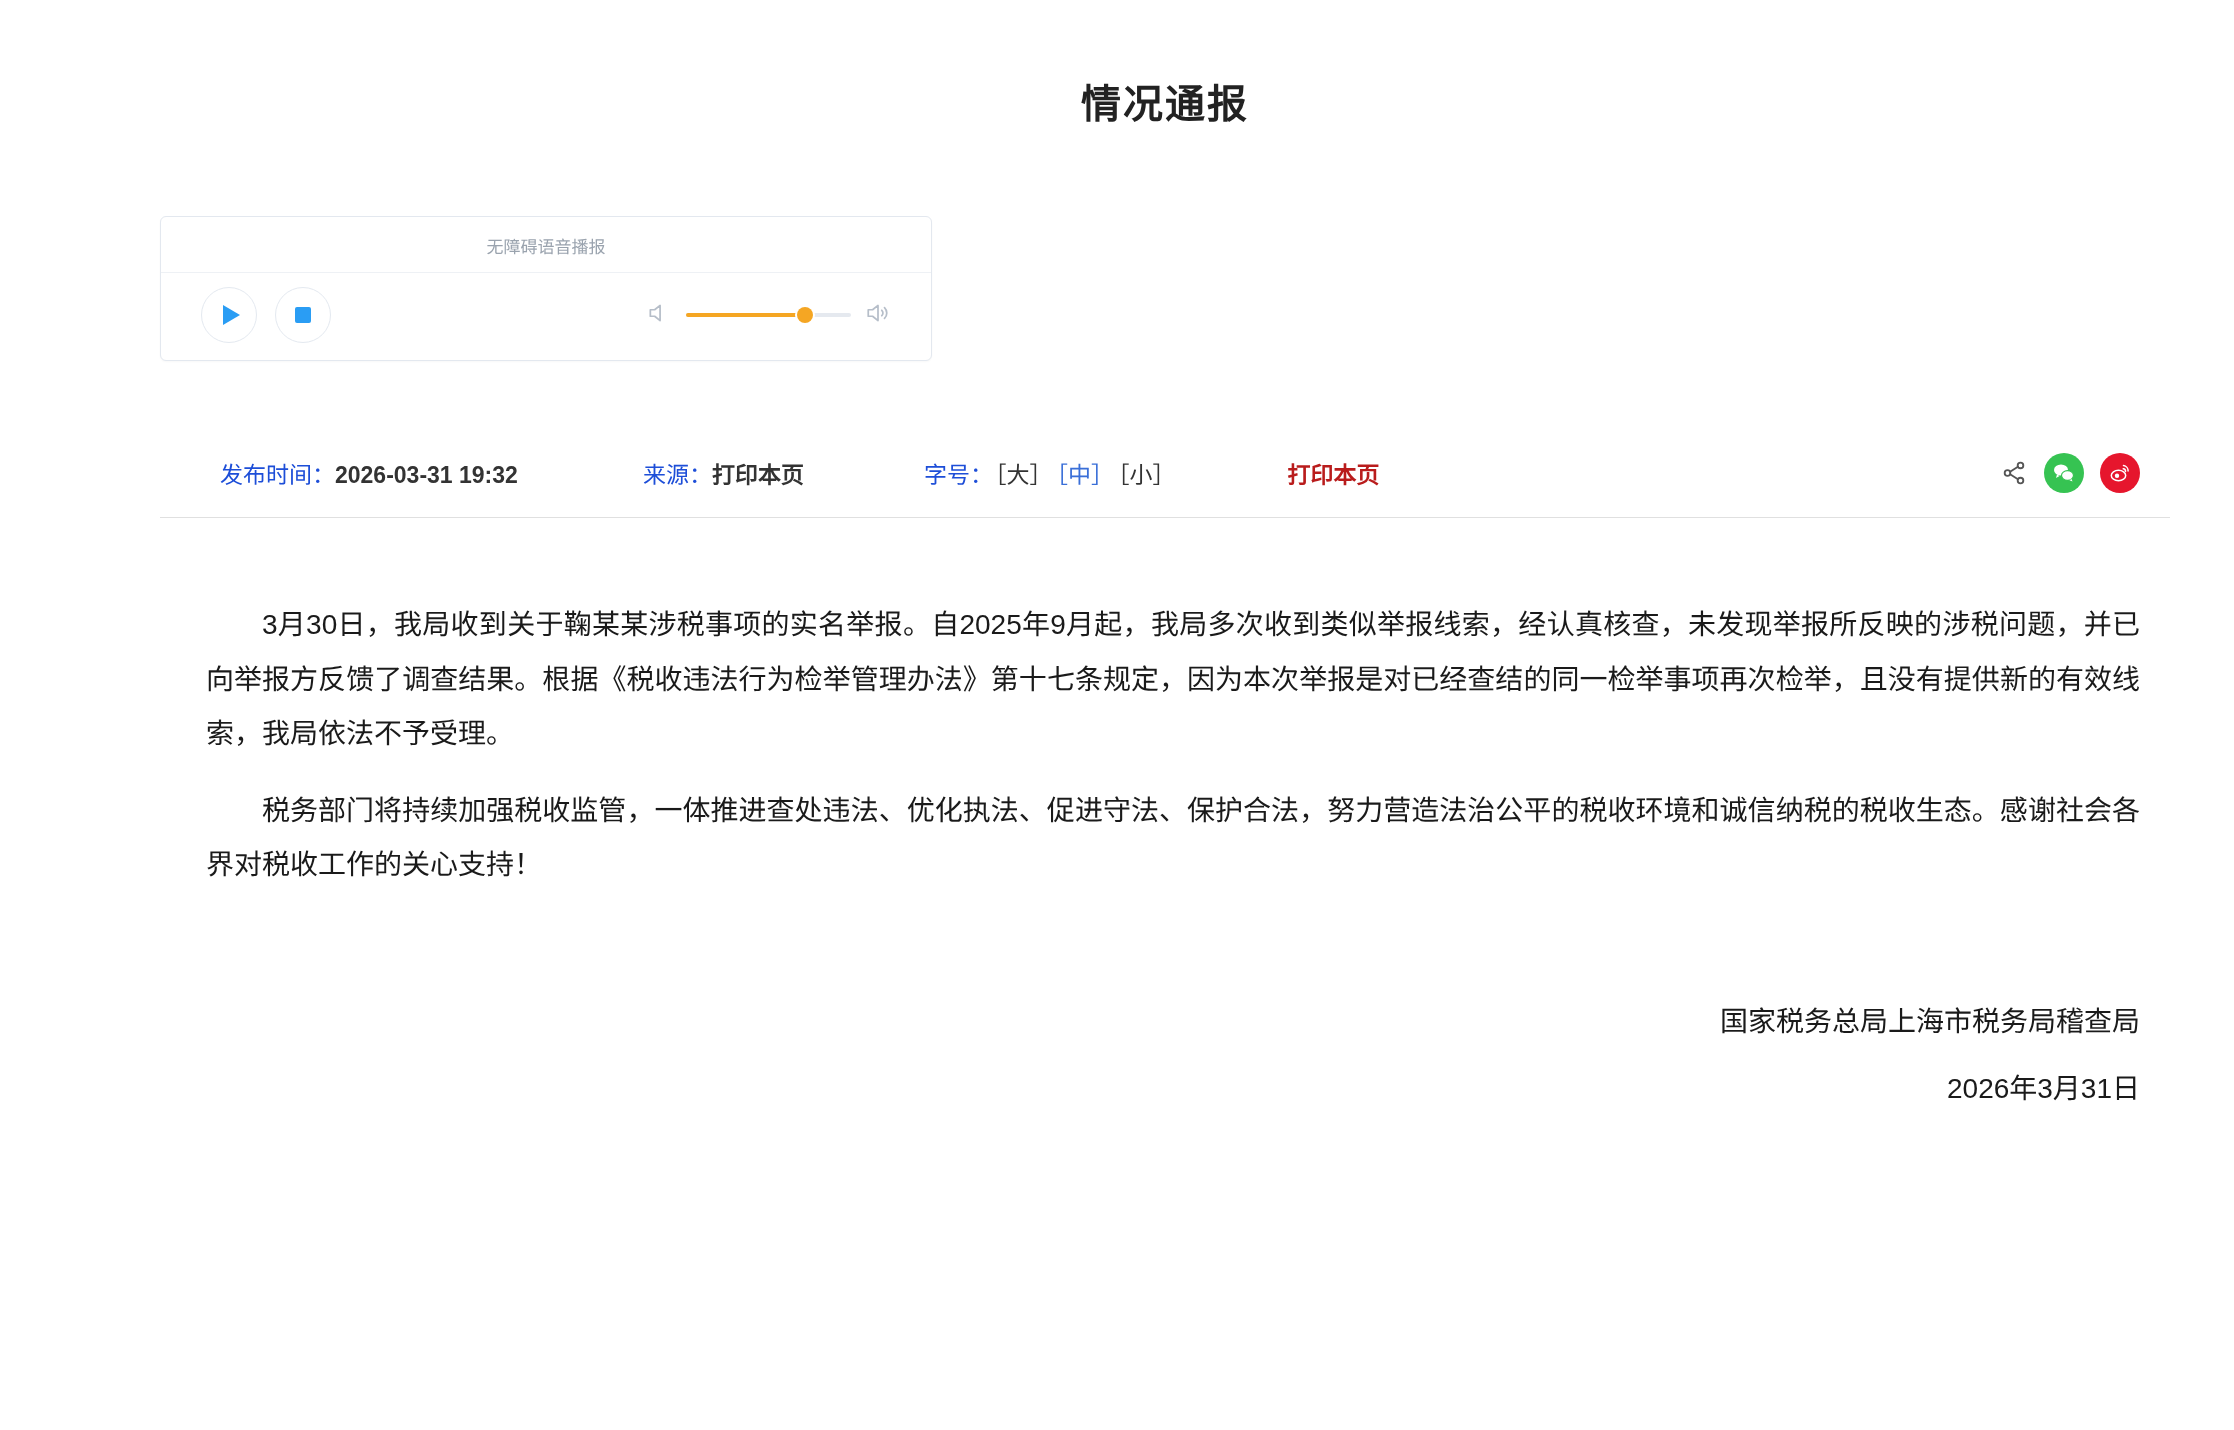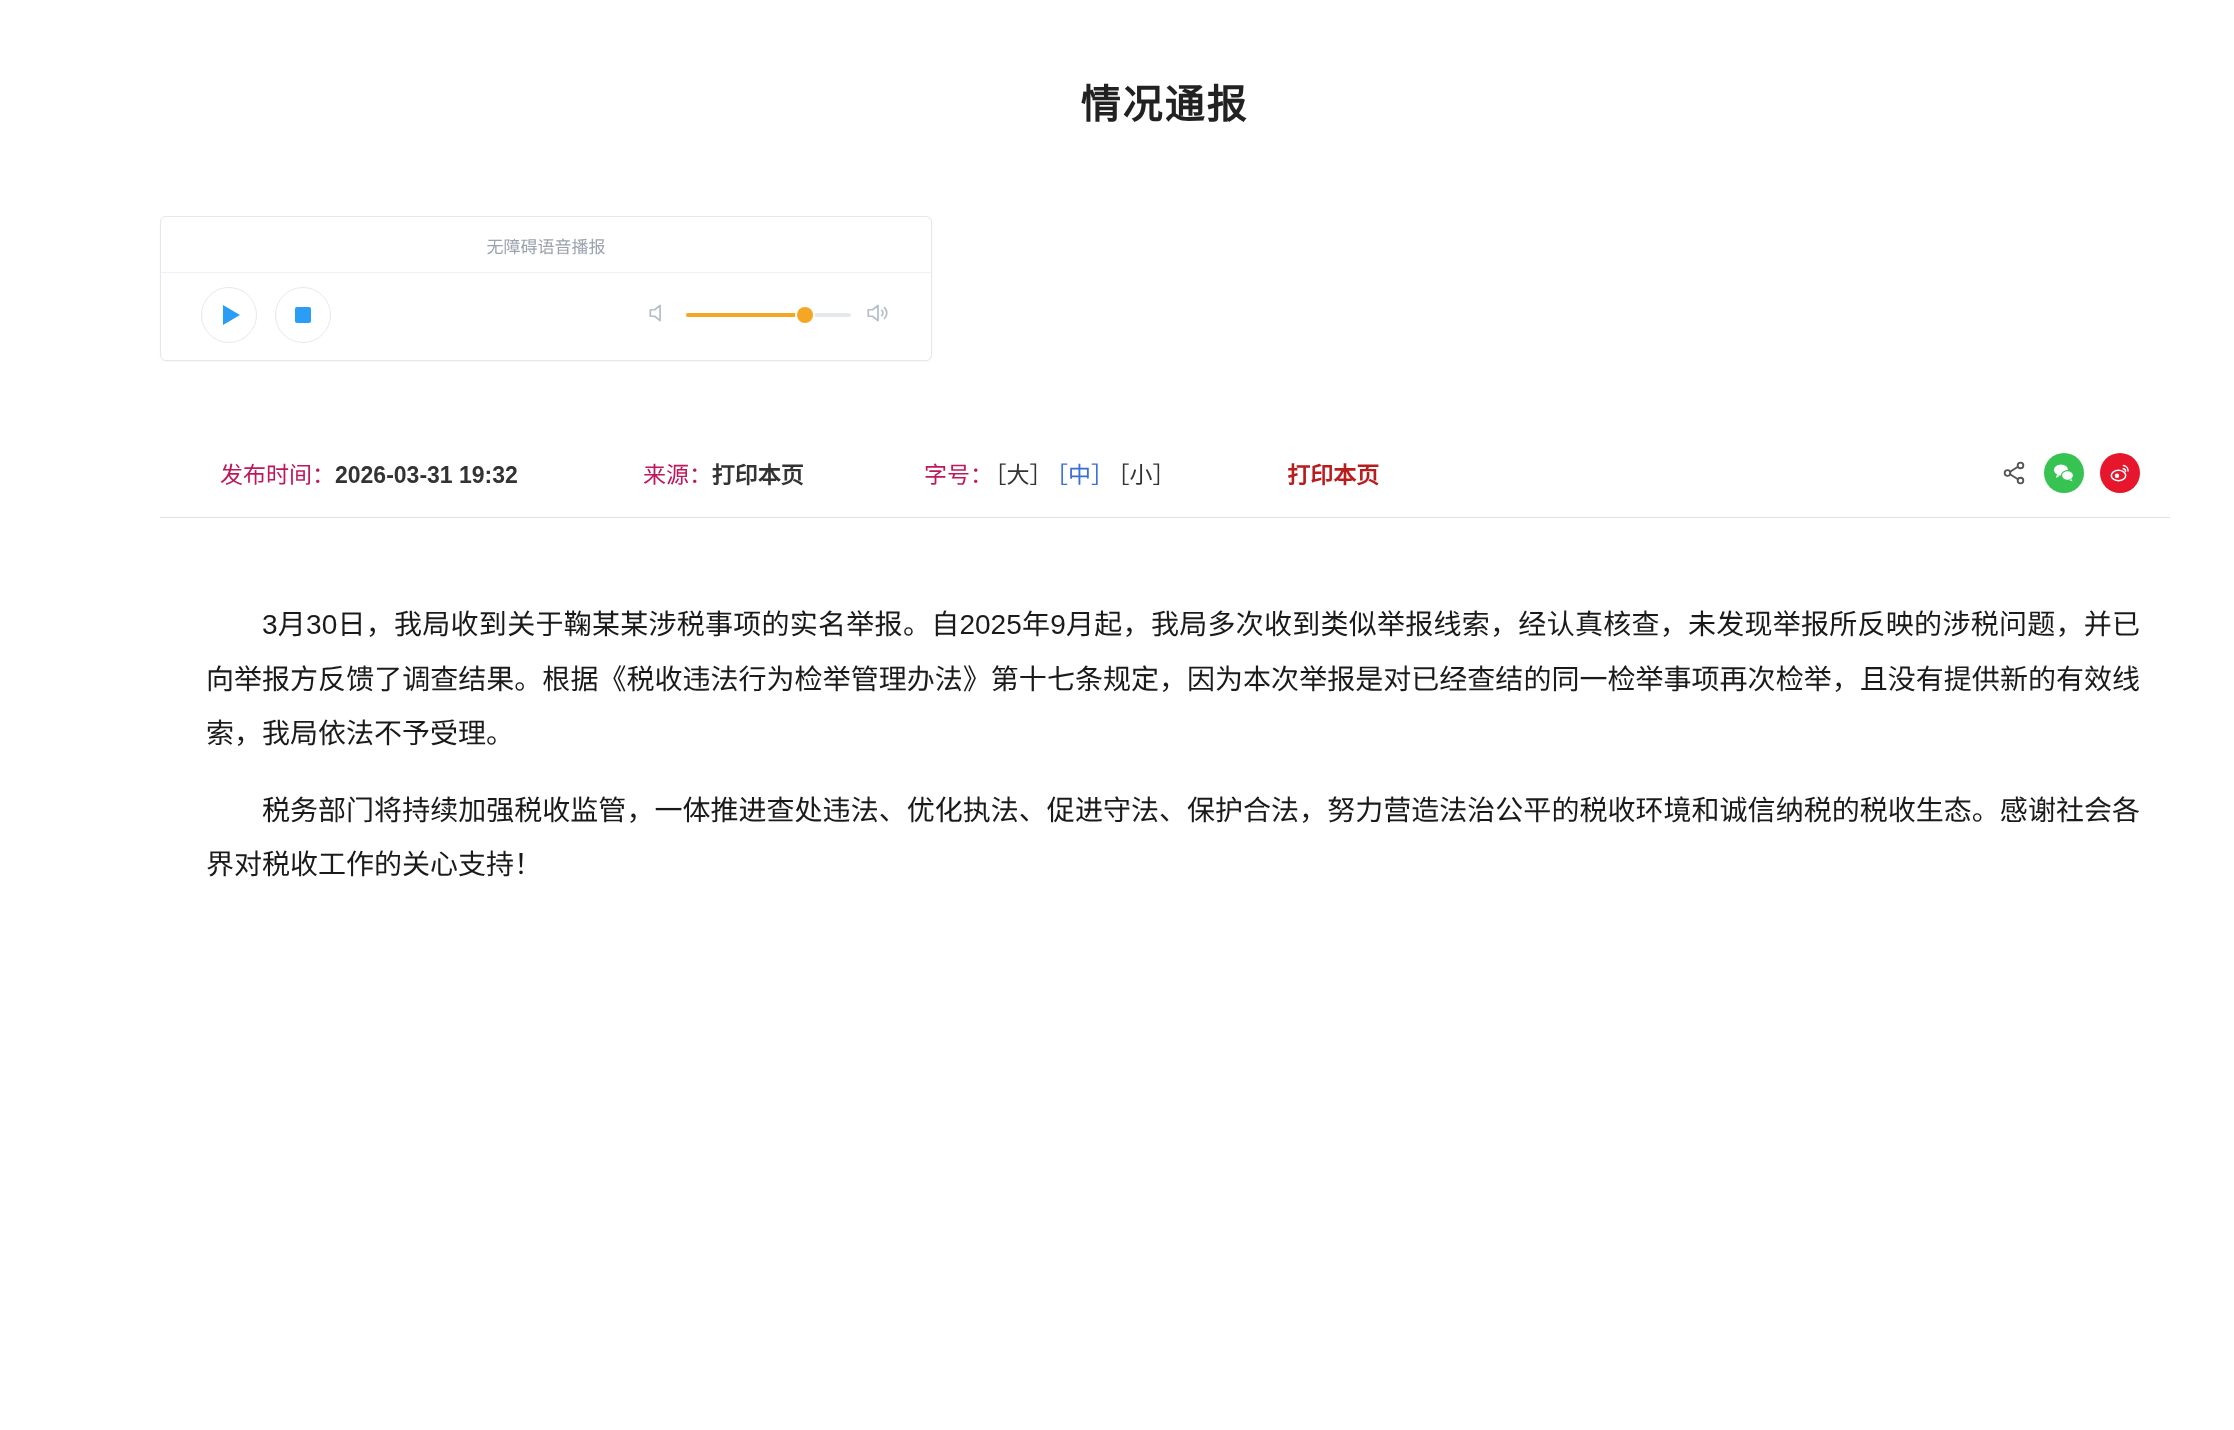--- a/index.html
+++ b/index.html
@@ -129,21 +129,21 @@
   .meta-bar {
     margin-top: 92px;
     display: flex;
     align-items: center;
     font-size: 23px;
     color: #555;
     padding: 0 30px 24px 30px;
     border-bottom: 1px solid #e0e0e0;
   }
   .meta-item { white-space: nowrap; }
-  .meta-label { color: #be185d; }
+  .meta-label { color: #1d4ed8; }
   .meta-value { color: #333; font-weight: bold; }
   .meta-pub { margin-left: 30px; }
   .meta-src { margin-left: 125px; }
   .meta-size { margin-left: 120px; }
   .meta-size .sz { color: #333; margin: 0 2px; cursor: pointer; }
   .meta-size .sz.active { color: #3a6fd8; }
   .meta-print { margin-left: 110px; cursor: pointer; color: #b91c1c; font-weight: bold; }
 
   .share-area {
     margin-left: auto;
@@ -272,15 +272,19 @@
           </svg>
         </span>
       </span>
     </div>
 
     <div class="body-text">
       <p>3月30日，我局收到关于鞠某某涉税事项的实名举报。自2025年9月起，我局多次收到类似举报线索，经认真核查，未发现举报所反映的涉税问题，并已向举报方反馈了调查结果。根据《税收违法行为检举管理办法》第十七条规定，因为本次举报是对已经查结的同一检举事项再次检举，且没有提供新的有效线索，我局依法不予受理。</p>
       <p>税务部门将持续加强税收监管，一体推进查处违法、优化执法、促进守法、保护合法，努力营造法治公平的税收环境和诚信纳税的税收生态。感谢社会各界对税收工作的关心支持！</p>
     </div>
 
+    <div class="sign">
+      <span>国家税务总局上海市税务局稽查局</span>
+      <span class="date">2026年3月31日</span>
+    </div>
 
   </div>
 </div>
 
 </body></html>

